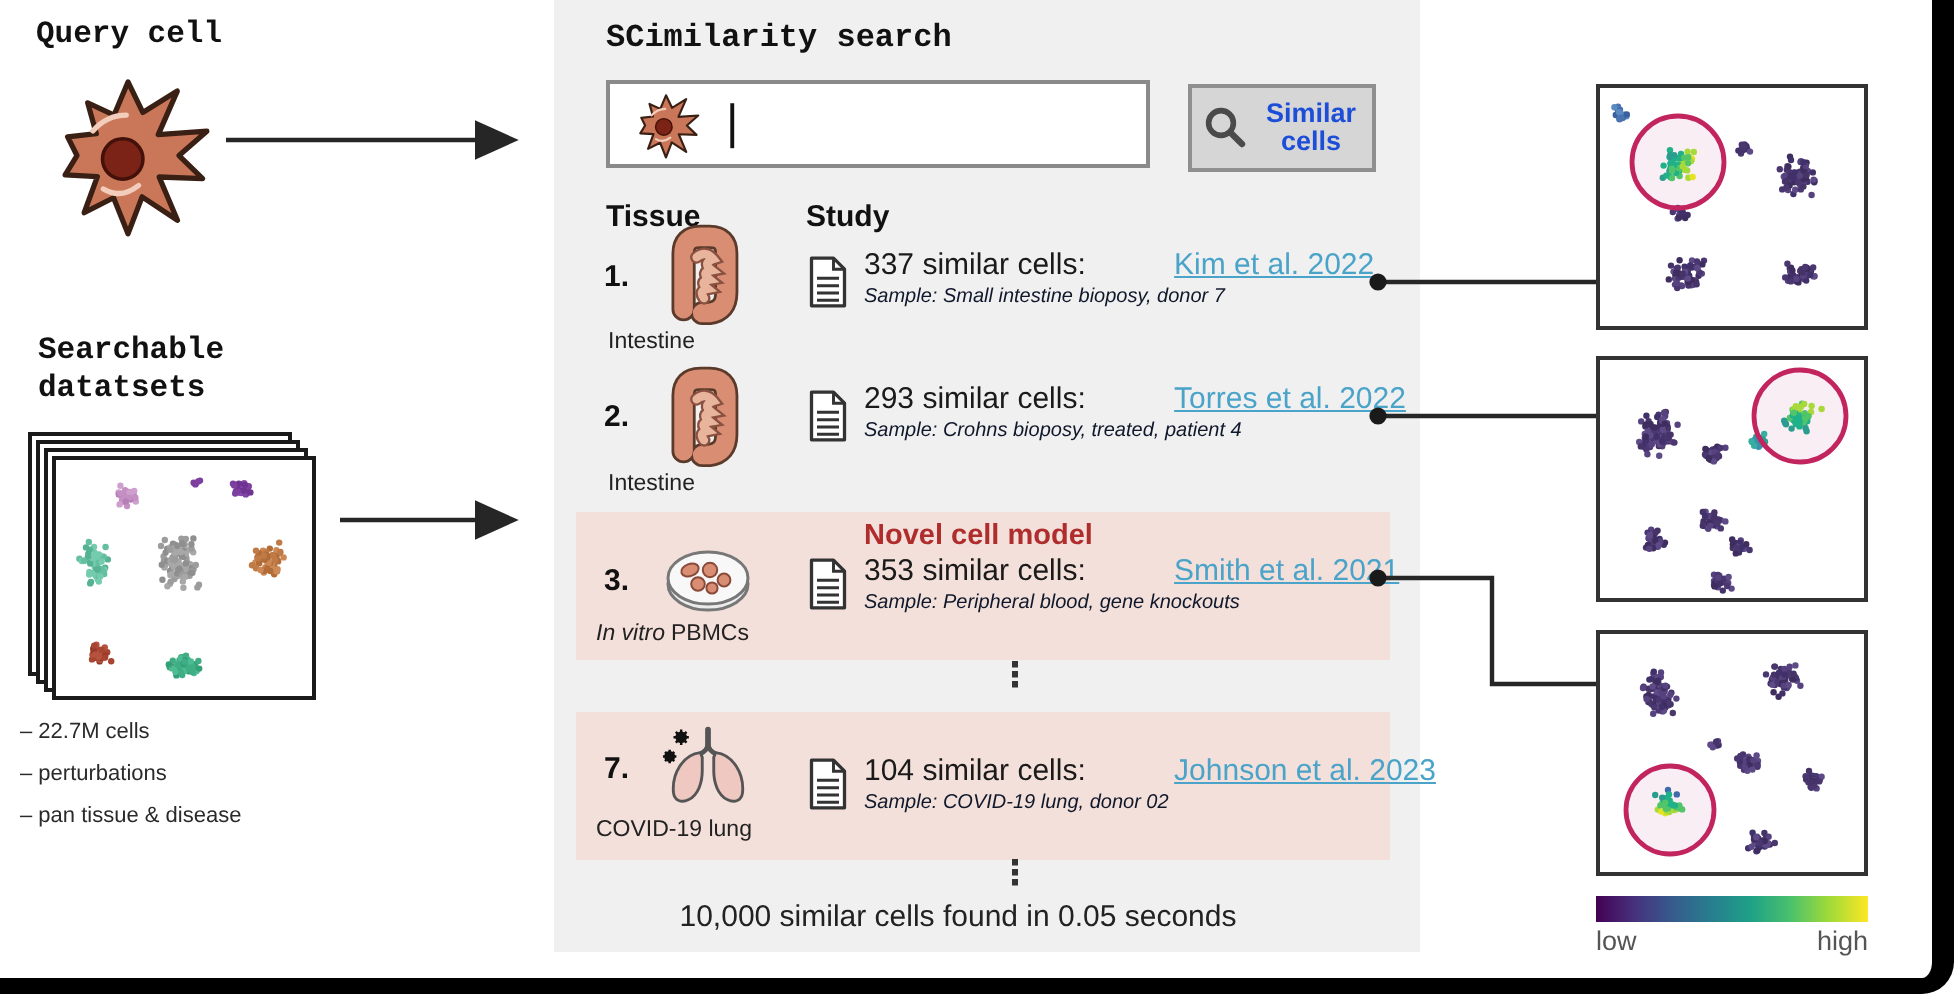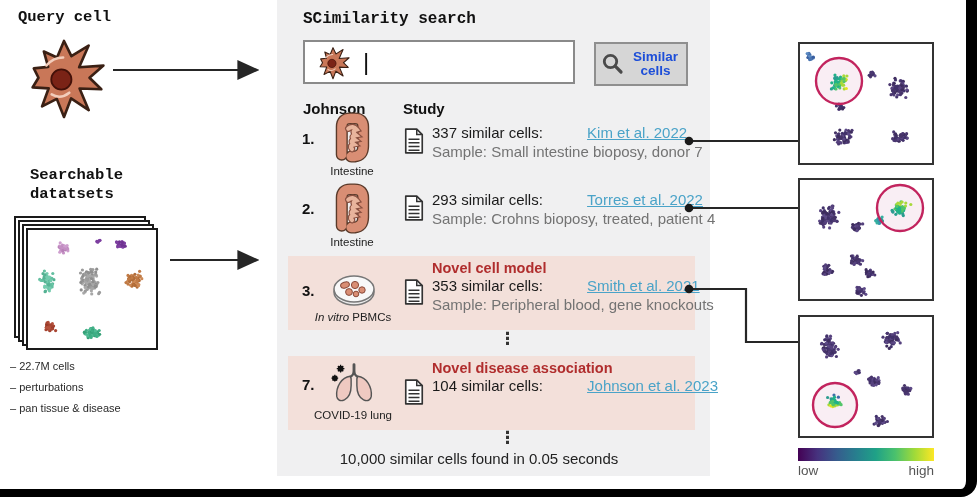--- a/index.html
+++ b/index.html
@@ -9,25 +9,25 @@
   .h1{position:absolute;font-weight:bold;font-size:15.5px;color:#111;line-height:19px;font-family:Liberation Mono, monospace;}
   .center-bg{position:absolute;left:277px;top:0;width:433px;height:476px;background:#f0f0f1;}
   .searchbox{position:absolute;left:303px;top:40px;width:272px;height:44px;background:#fff;
              border:2px solid #8a8a8a;box-sizing:border-box;display:flex;align-items:center;cursor:text;}
   .caret{font-size:24px;font-weight:400;margin-left:12px;color:#111;}
   .btn{position:absolute;left:594px;top:42px;width:94px;height:44px;background:#d6d6d6;border:2px solid #8f8f8f;
        box-sizing:border-box;display:flex;align-items:center;justify-content:center;gap:5px;cursor:pointer;}
   .btnlabel{font-weight:bold;font-size:13.5px;line-height:14px;text-align:center;color:#1d4ed8;width:52px;}
   .colhead{position:absolute;font-weight:bold;font-size:15px;color:#111;}
   .rank{position:absolute;font-weight:bold;font-size:15px;color:#111;}
-  .caption{position:absolute;font-size:11.5px;color:#222;text-align:center;}
+  .caption{position:absolute;font-size:11.5px;color:#222;text-align:left;}
   .cap-it{font-style:italic;margin-right:3px;}
   .cap-it:empty{margin:0;}
   .line1{position:absolute;font-size:15px;color:#1a1a1a;white-space:nowrap;}
-  .sample{position:absolute;font-size:15px;color:#737373;white-space:nowrap;}
+  .sample{position:absolute;font-style:italic;font-size:10px;color:#0f172a;white-space:nowrap;}
   .novel{position:absolute;font-weight:bold;font-size:14.5px;color:#b02d2d;white-space:nowrap;}
   .link{color:#4aa3c8;text-decoration:underline;cursor:pointer;margin-left:40px;}
   .pinkrow{position:absolute;left:288px;width:407px;height:74px;background:#f3e0da;}
   .ellipsis{position:absolute;font-weight:bold;font-size:17px;color:#333;
             font-family:"DejaVu Sans",sans-serif;line-height:16px;}
   .footer{position:absolute;left:277px;top:450px;width:404px;text-align:center;font-size:15px;color:#222;}
   .bullets{position:absolute;left:10px;top:356px;font-size:11px;line-height:21px;color:#2a2a2a;}
   .sheetwrap{position:absolute;left:14px;top:216px;width:150px;height:140px;}
   .sheet{position:absolute;width:132px;height:122px;background:#fff;border:2px solid #1a1a1a;box-sizing:border-box;}
   .panelbox{position:absolute;left:798px;width:136px;height:123px;background:#fff;border:2px solid #333;box-sizing:border-box;}
@@ -66,21 +66,21 @@
     </defs>
   </svg>
 
   <div class="center-bg"></div>
 
   <div class="h1" style="left:18px;top:8px">Query cell</div>
   <svg class="abs" style="left:20px;top:32px" width="88" height="88" viewBox="0 0 100 100">
       <use href="#cell-shape"></use>
     </svg>
 
-  <div class="h1" style="left:30px;top:166px">
+  <div class="h1" style="left:19px;top:166px">
     <div>Searchable</div>
     <div>datatsets</div>
   </div>
 
   <div class="sheetwrap">
     <div class="sheet" style="left:0;top:0"></div>
     <div class="sheet" style="left:4px;top:4px"></div>
     <div class="sheet" style="left:8px;top:8px"></div>
     <div class="sheet" style="left:12px;top:12px">
       <svg id="sv-data" width="128" height="118" style="position:absolute;left:0;top:0">
@@ -478,21 +478,21 @@
   </div>
 
   <div class="btn">
     <svg width="24" height="24" viewBox="0 0 24 24">
       <circle cx="9.5" cy="9.5" r="6.2" fill="none" stroke="#4a4a4a" stroke-width="2.8"></circle>
       <line x1="14.2" y1="14.2" x2="20" y2="20" stroke="#4a4a4a" stroke-width="3.2" stroke-linecap="round"></line>
     </svg>
     <div class="btnlabel">Similar cells</div>
   </div>
 
-  <div class="colhead" style="left:303px;top:100px">Johnson</div>
+  <div class="colhead" style="left:303px;top:100px">Tissue</div>
   <div class="colhead" style="left:403px;top:100px">Study</div>
 
   <div class="rank" style="left:302px;top:130px">1.</div>
   <svg class="abs" style="left:329px;top:111px" width="46" height="52" viewBox="0 0 48 56">
       <use href="#gut-icon-g"></use>
     </svg>
   <div class="caption" style="left:304px;top:165px;width:96px">
     <span class="cap-it"></span><span>Intestine</span>
   </div>
   <svg class="abs" style="left:403px;top:128px" width="22" height="26" viewBox="0 0 24 28">
@@ -555,27 +555,27 @@
       <path d="M10,5 v8 M6,9 h8 M7.2,6.2 l5.6,5.6 M12.8,6.2 l-5.6,5.6"></path>
     </g>
     <g stroke="#111" stroke-width="1.3">
       <circle cx="4" cy="19" r="2.2" fill="#111"></circle>
       <path d="M4,15.5 v7 M0.5,19 h7 M1.6,16.6 l4.8,4.8 M6.4,16.6 l-4.8,4.8"></path>
     </g>
   </svg>
   <div class="caption" style="left:298px;top:409px;width:110px">
     <span class="cap-it"></span><span>COVID-19 lung</span>
   </div>
-  <div class="novel" style="left:432px;top:360px">Novel disease association</div>
   <svg class="abs" style="left:403px;top:379px" width="22" height="26" viewBox="0 0 24 28">
       <use href="#doc-icon-g"></use>
     </svg>
   <div class="line1" style="left:432px;top:377px">
     <span>104 similar cells: </span><a class="link">Johnson et al. 2023</a>
   </div>
+  <div class="sample" style="left:432px;top:396px">Sample: COVID-19 lung, donor 02</div>
 
   <div class="ellipsis" style="left:499px;top:429px">⋮</div>
 
   <div class="footer">10,000 similar cells found in 0.05 seconds</div>
 
 
   <div class="panelbox" style="top:42px">
     <svg id="sv-p1" width="132" height="119">
         <circle cx="39" cy="37" r="23" fill="#f9eef4"></circle>
         <circle cx="13.2" cy="14.1" r="1.6" fill="#5b8ac2"></circle>

